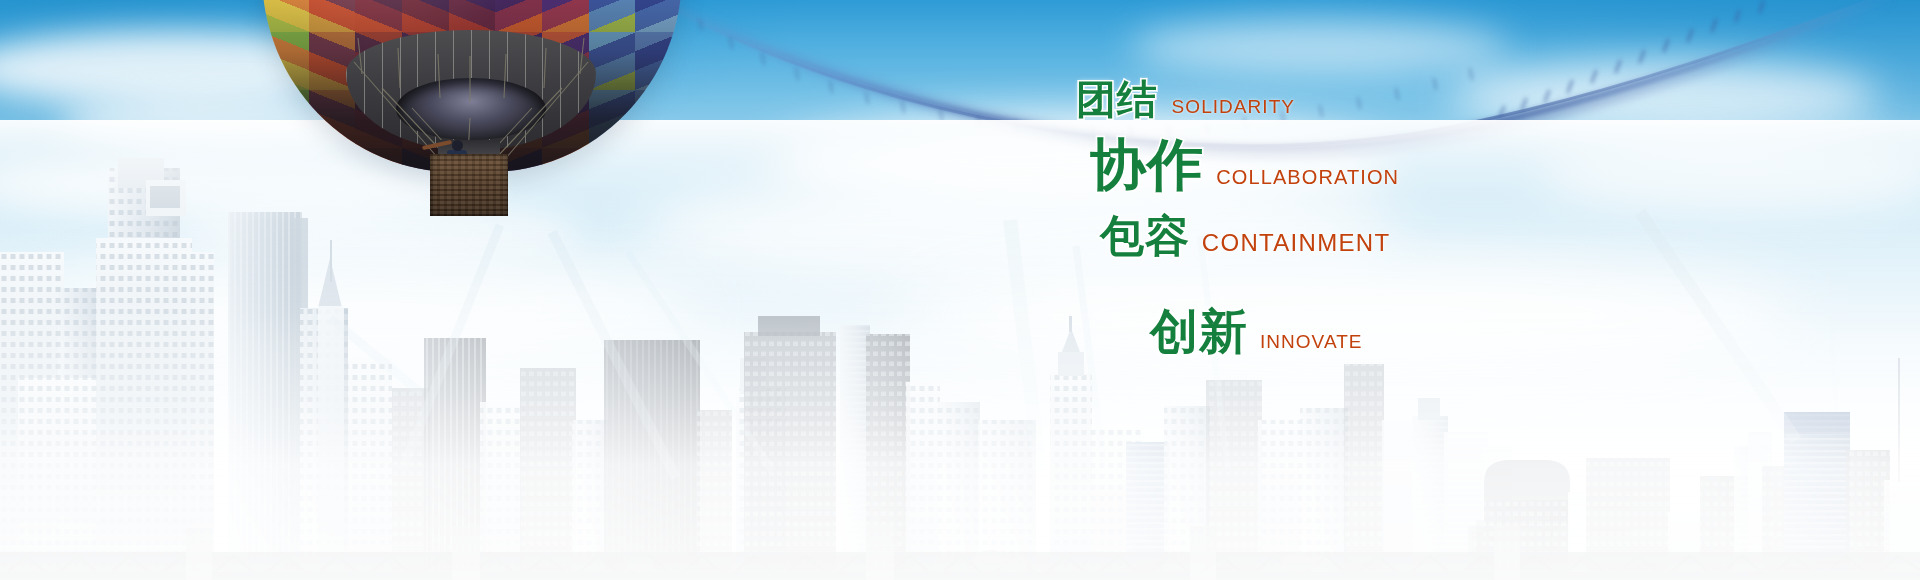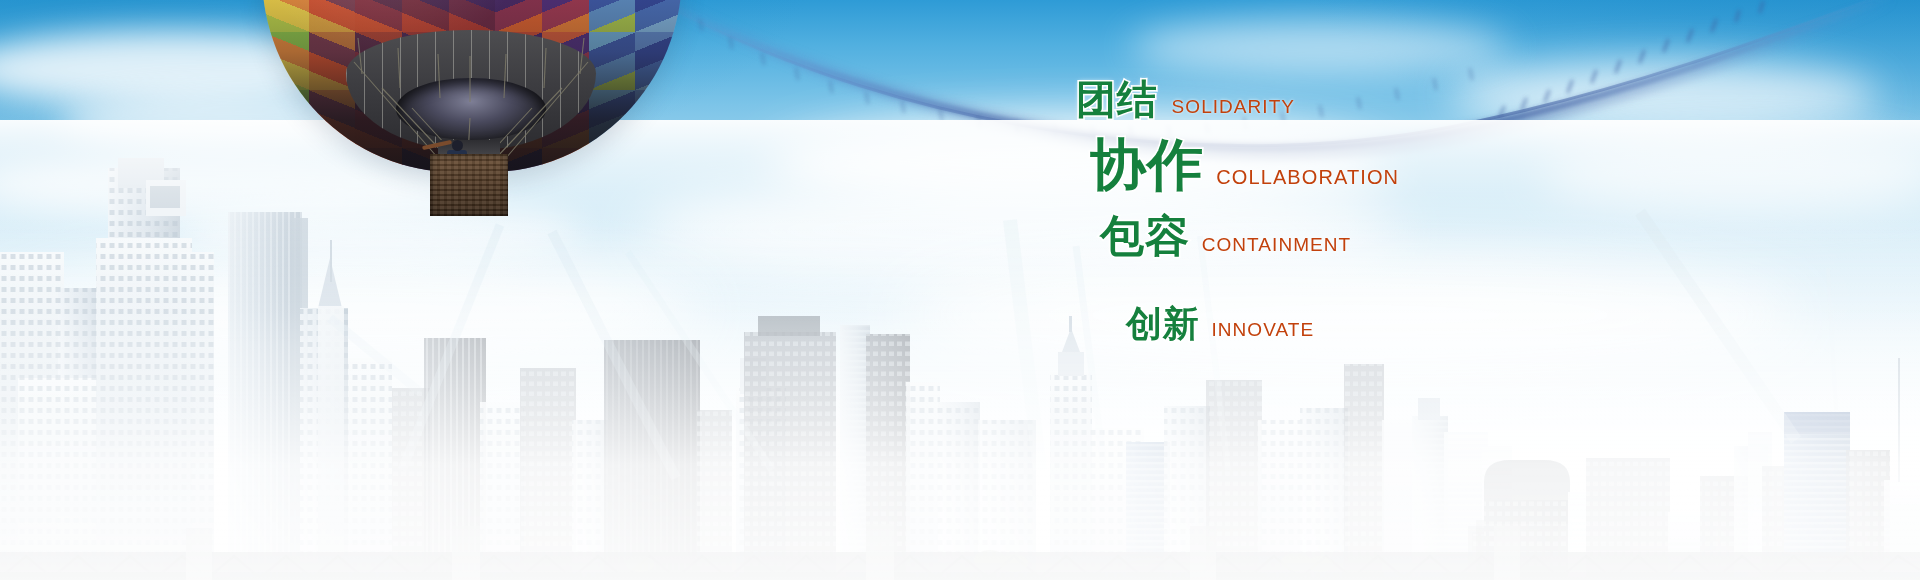--- a/index.html
+++ b/index.html
@@ -499,21 +499,21 @@
       <div class="line" style="left: 1076px; top: 72px;">
         <span class="cn" style="font-size: 40px;">团结</span>
         <span class="en" style="font-size: 19px; margin-left: 14px;">SOLIDARITY</span>
       </div>
       <div class="line" style="left: 1090px; top: 128px;">
         <span class="cn" style="font-size: 56px;">协作</span>
         <span class="en" style="font-size: 20px; margin-left: 12px;">COLLABORATION</span>
       </div>
       <div class="line" style="left: 1100px; top: 183px; margin-top: 24px;">
         <span class="cn" style="font-size: 44px;">包容</span>
-        <span class="en" style="font-size: 19px; margin-left: 12px;">CONTAINMENT</span>
+        <span class="en" style="font-size: 24px; margin-left: 12px;">CONTAINMENT</span>
       </div>
       <div class="line" style="left: 1126px; top: 300px;">
-        <span class="cn" style="font-size: 36px;">创新</span>
+        <span class="cn" style="font-size: 48px; margin-left: 24px;">创新</span>
         <span class="en" style="font-size: 19px; margin-left: 12px;">INNOVATE</span>
       </div>
     </div>
 
 </div>
 
 </body></html>

